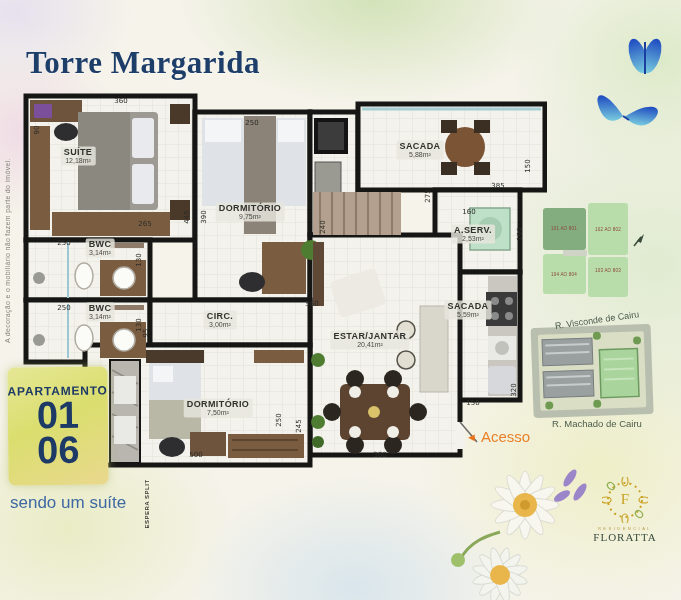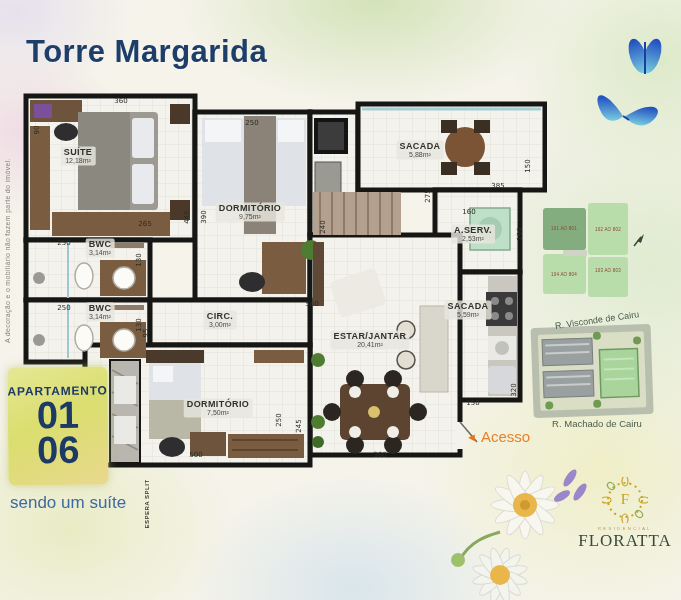--- a/index.html
+++ b/index.html
@@ -13,21 +13,21 @@
       radial-gradient(300px 260px at 96% 44%, rgba(222,234,206,.9), rgba(222,234,206,0) 75%),
       radial-gradient(240px 200px at 88% 78%, rgba(238,238,196,.9), rgba(238,238,196,0) 75%),
       radial-gradient(220px 160px at 10% 88%, rgba(231,235,192,.9), rgba(231,235,192,0) 75%),
       radial-gradient(220px 150px at 52% 98%, rgba(214,228,236,.9), rgba(214,228,236,0) 75%),
       radial-gradient(200px 160px at 97% 10%, rgba(210,230,186,.7), rgba(210,230,186,0) 75%),
       #f5f3ea;
   }
   .abs{position:absolute;}
   
   #page-title{
-    left:26px;top:34px;font-family:Liberation Sans, sans-serif;font-weight:bold;
+    left:26px;top:45px;font-family:Liberation Serif, serif;font-weight:bold;
     font-size:31px;color:#1e3e6a;letter-spacing:.5px;text-shadow:0 1px 0 rgba(255,255,255,.5);
   }
   
   #disclaimer{
     left:4px;top:128px;height:215px;writing-mode:vertical-rl;transform:rotate(180deg);
     font-size:7px;color:#86867c;letter-spacing:.3px;
   }
   
   #plan{left:22px;top:92px;width:525px;height:378px;}
   #plan svg{position:absolute;left:0;top:0;}
@@ -65,21 +65,21 @@
   #sitemap{left:528px;top:312px;width:128px;height:112px;transform:rotate(-2deg);}
   .street{color:#4c5c4c;white-space:nowrap;transform:translate(-50%,-50%) rotate(-8deg);}
   #street-top{left:597px;top:320px;font-size:9px;}
   #street-bottom{left:597px;top:423px;font-size:9.5px;transform:translate(-50%,-50%);}
   
   #logo{left:578px;top:477px;width:94px;text-align:center;color:#3a4a3e;}
   #logo .wreath{position:relative;width:46px;height:46px;margin:0 auto;}
   #logo .mono{position:absolute;left:50%;top:50%;transform:translate(-50%,-52%);
     font-family:"Liberation Serif",serif;font-size:15px;color:#c9a227;}
   #logo .sub{font-size:4px;letter-spacing:2.5px;color:#b89a4a;margin-top:3px;}
-  #logo .brand{font-family:"Liberation Serif",serif;font-size:17px;letter-spacing:1px;
+  #logo .brand{font-family:"Liberation Serif",serif;font-size:11px;letter-spacing:1px;
     color:#374a3c;margin-top:0px;text-align:center;}
 </style>
 </head>
 <body>
 
 <div id="stage">
 
   <div id="page-title" class="abs">Torre Margarida</div>
 
   <div id="disclaimer" class="abs">A decoração e o mobiliário não fazem parte do imóvel.</div>

